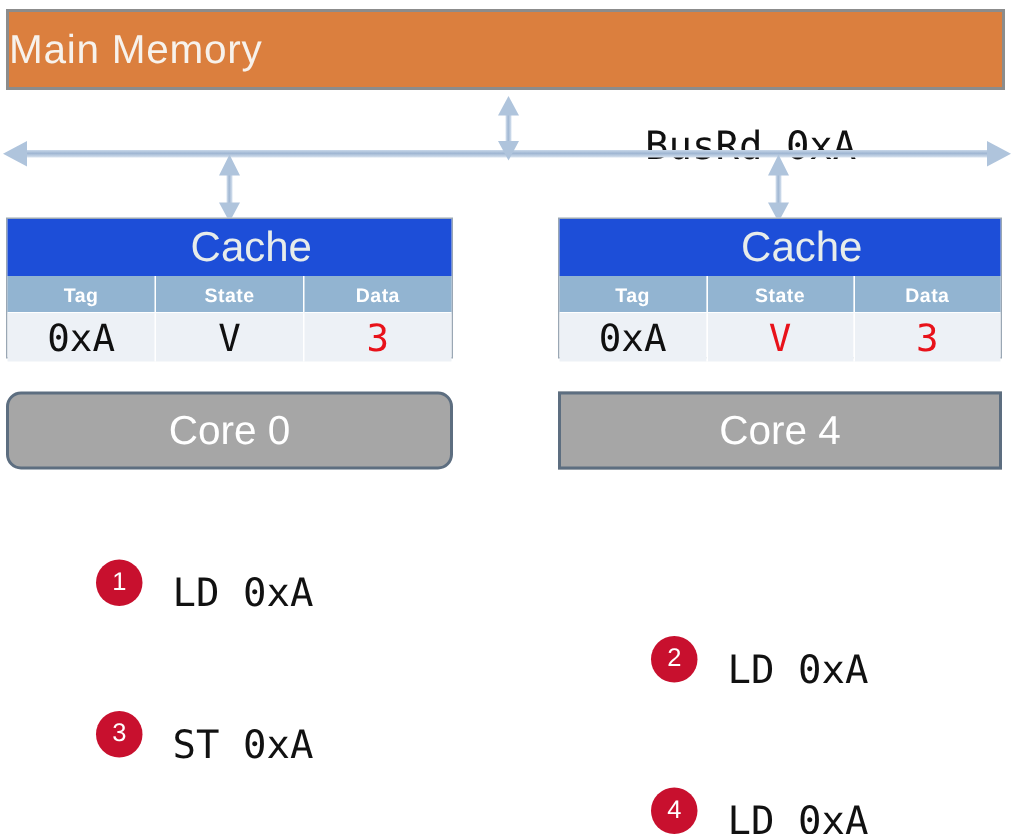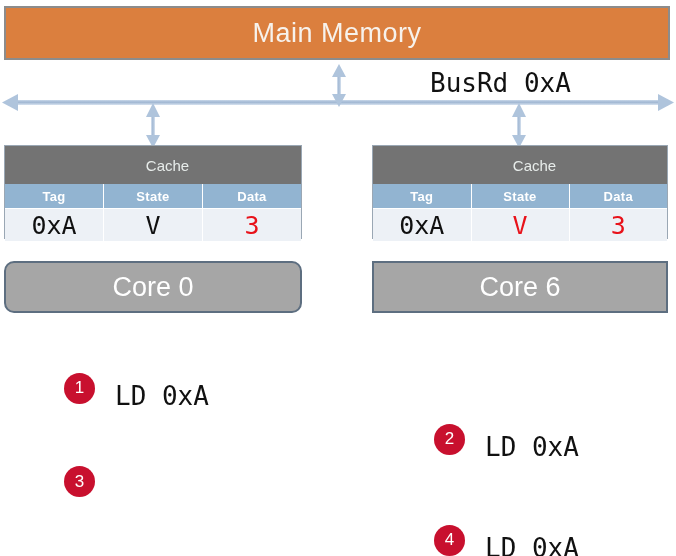--- a/index.html
+++ b/index.html
@@ -21,34 +21,34 @@
     position: absolute;
     left: 4px;
     top: 6px;
     width: 666px;
     height: 54px;
     box-sizing: border-box;
     background: #DB7F3E;
     border: 2px solid #8C8C8C;
     display: flex;
     align-items: center;
-    justify-content: center;
+    justify-content: flex-start;
   }
   #main-memory .label {
     color: #F7F2EC;
     font-size: 27px;
     letter-spacing: 0.5px;
     font-family: "Liberation Sans", sans-serif;
   }
 
   
   #bus-label {
     position: absolute;
     left: 430px;
-    top: 68px;
+    top: 83px;
     font-family: "DejaVu Sans Mono", monospace;
     font-size: 26px;
     color: #111111;
     letter-spacing: 0px;
     white-space: nowrap;
   }
 
   
   #bus-svg {
     position: absolute;
@@ -63,26 +63,26 @@
     position: absolute;
     box-sizing: border-box;
     border: 1px solid #9AA7B4;
     background: #ffffff;
   }
   #cache-0 { left: 4px;   top: 145px; width: 298px; height: 94px; }
   #cache-1 { left: 372px; top: 145px; width: 296px; height: 94px; }
 
   .cache-title {
     height: 38px;
-    background: #737373;
+    background: #1d4ed8;
     color: #E7ECEA;
     display: flex;
     align-items: center;
     justify-content: center;
-    font-size: 15px;
+    font-size: 28px;
     padding-left: 29px;
   }
   .cache-table {
     width: 100%;
     border-collapse: collapse;
     table-layout: fixed;
   }
   .cache-table th {
     background: #92B4D1;
     color: #FFFFFF;
@@ -241,30 +241,31 @@
         <td class="val-red">3</td>
       </tr>
     </tbody>
   </table>
 </div>
 
 <div id="core-0" class="core-block">
   <span>Core 0</span>
 </div>
 <div id="core-1" class="core-block">
-  <span>Core 6</span>
+  <span>Core 4</span>
 </div>
 
 <div id="instr-1" class="instr">
   <span class="badge">1</span>
   <span class="itext">LD 0xA</span>
 </div>
 <div id="instr-2" class="instr">
   <span class="badge">2</span>
   <span class="itext">LD 0xA</span>
 </div>
 <div id="instr-3" class="instr">
   <span class="badge">3</span>
+  <span class="itext">ST 0xA</span>
 </div>
 <div id="instr-4" class="instr">
   <span class="badge">4</span>
   <span class="itext">LD 0xA</span>
 </div>
 
 </body></html>

